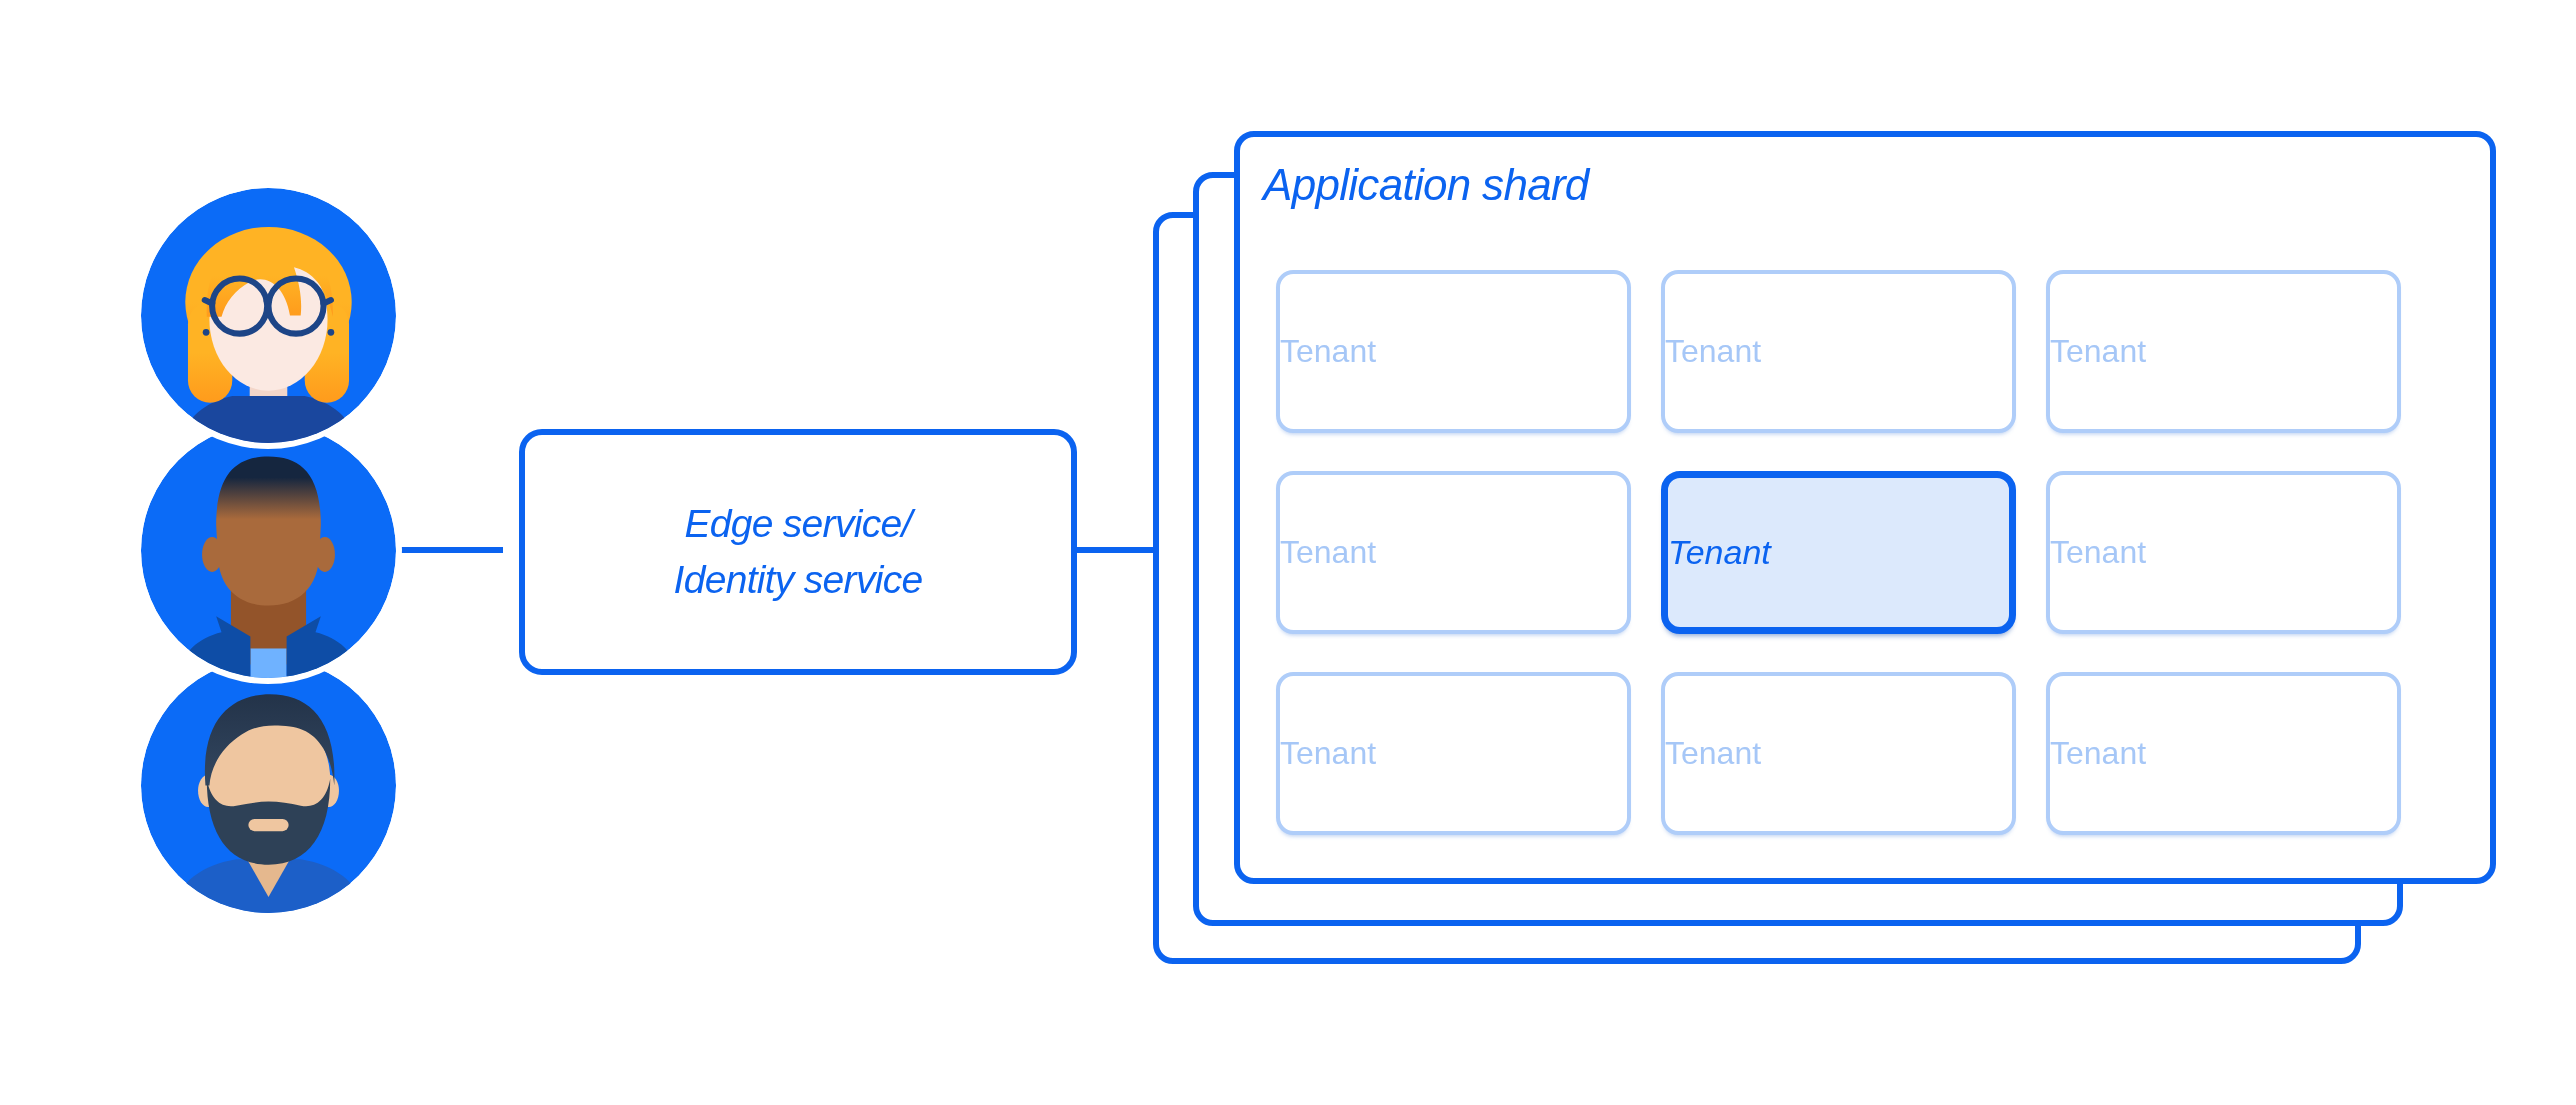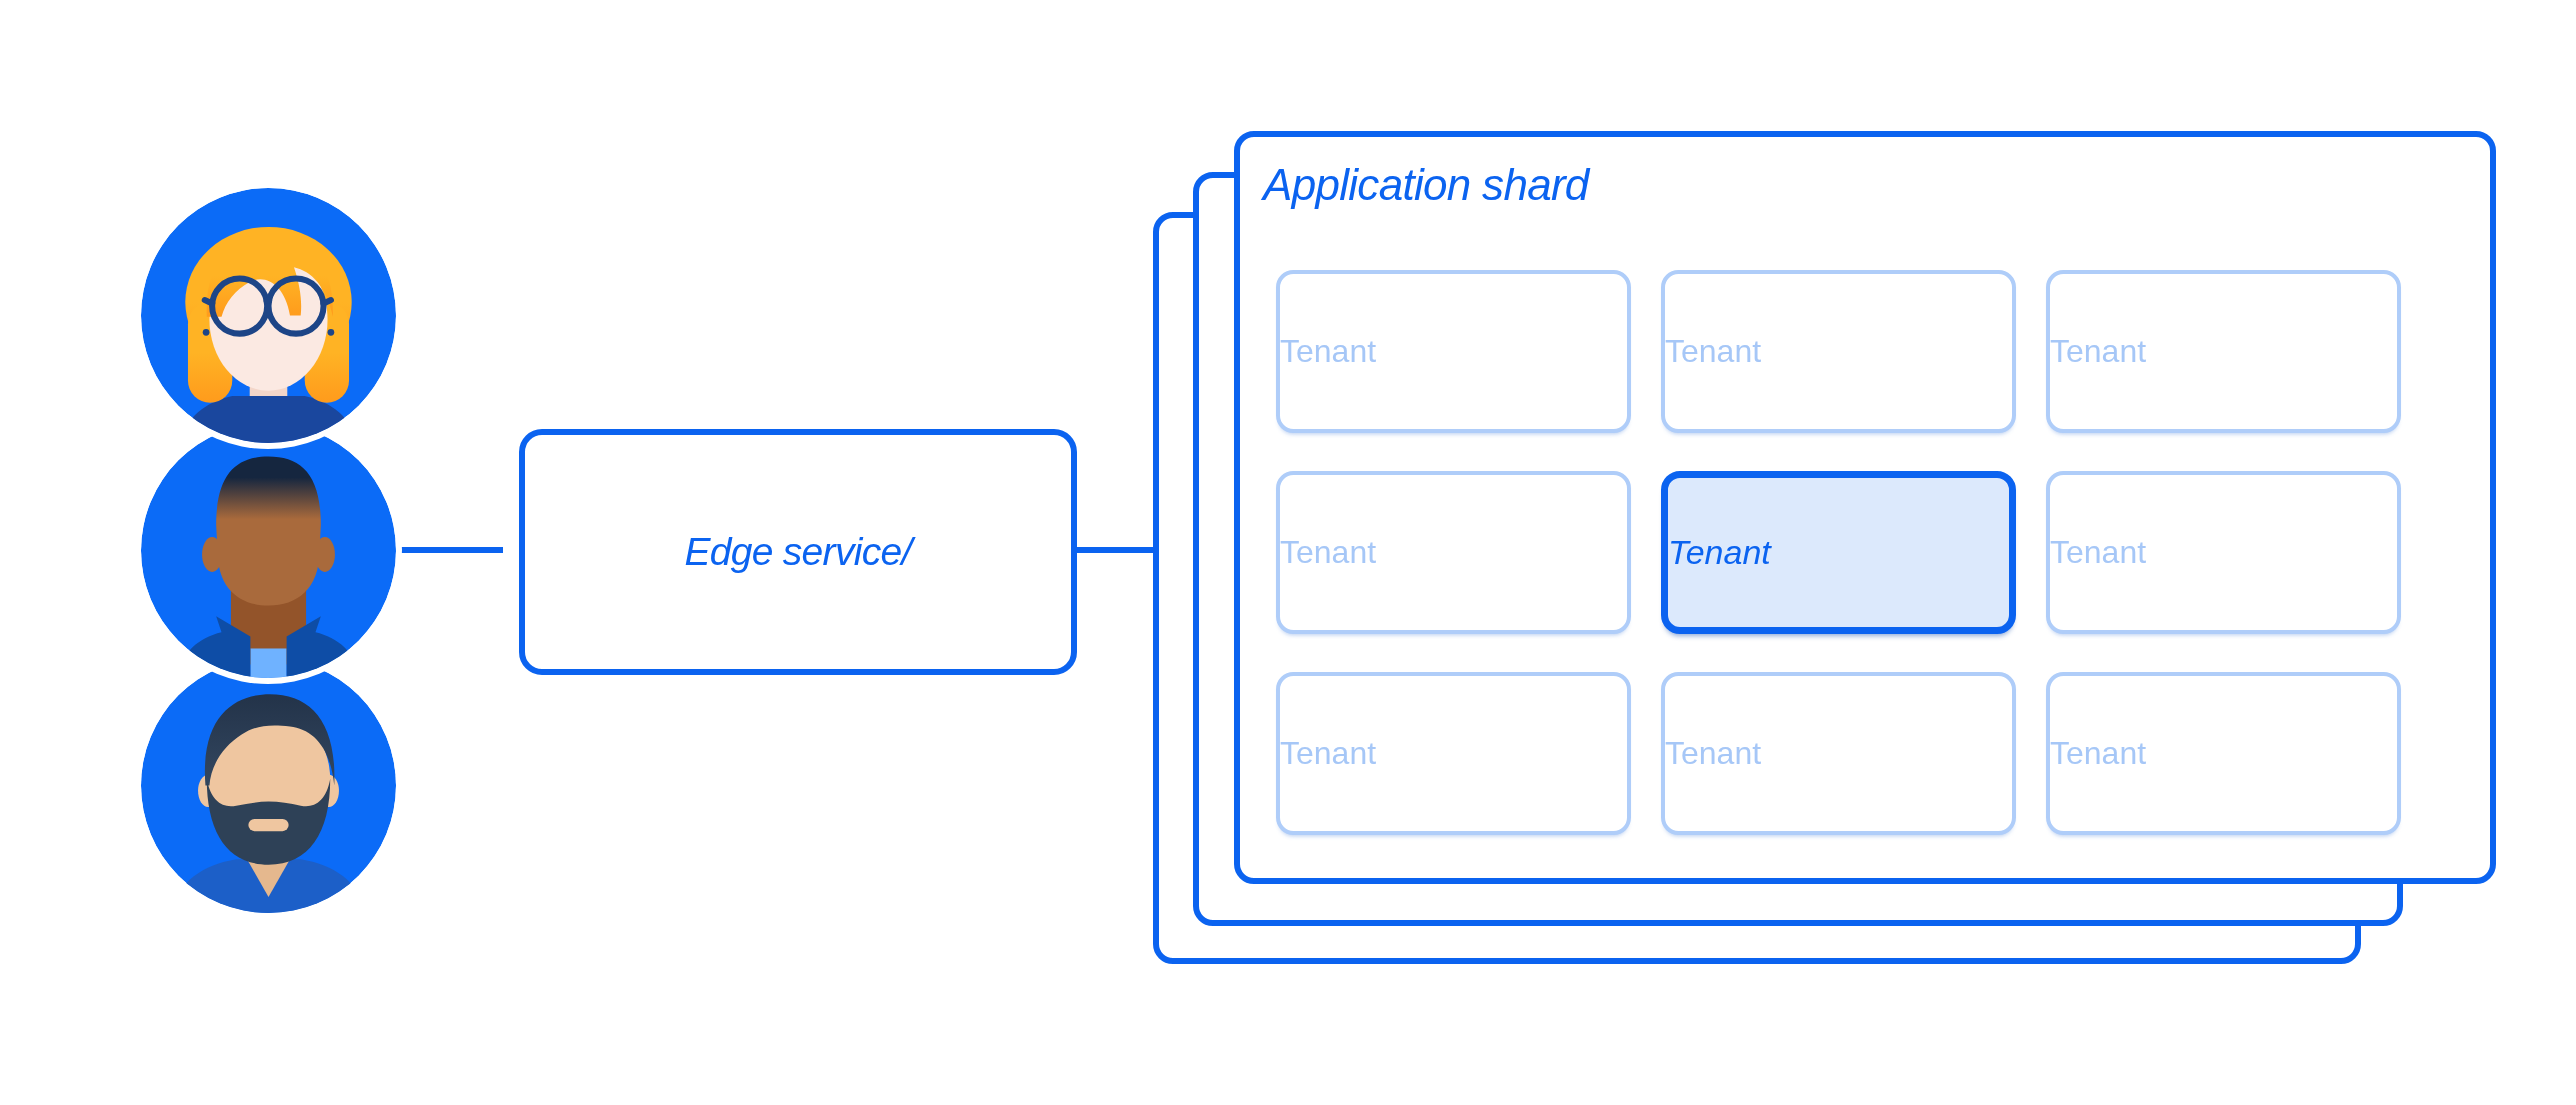--- a/index.html
+++ b/index.html
@@ -206,20 +206,21 @@
         <ellipse cx="190" cy="182" rx="92" ry="108" fill="#EFC6A0"></ellipse>
         <path d="M 96,190 C 88,86 140,54 192,54 C 252,54 292,94 288,190 C 282,132 256,106 222,102 C 188,98 168,102 150,114 C 122,132 104,160 102,190 Z" fill="url(#m2-hair)"></path>
         <path d="M 98,180 C 98,262 130,308 190,308 C 250,308 282,262 282,180 C 276,214 258,224 238,220 C 222,217 206,214 190,214 C 174,214 158,217 142,220 C 122,224 104,214 98,180 Z" fill="#2E4157"></path>
         <rect x="160" y="240" width="60" height="18" rx="9" fill="#EFC6A0"></rect>
       </g>
     </svg>
   </div>
 
   <div class="edge-box">
     <div class="line">Edge service/</div>
+    <div class="line">Identity service</div>
   </div>
 
   <div class="card card-back"></div>
   <div class="card card-middle"></div>
   <div class="card card-front">
     <div class="shard-title">Application shard</div>
     <div class="tenant-grid">
       <div class="tenant">
           <span>Tenant</span>
         </div>

